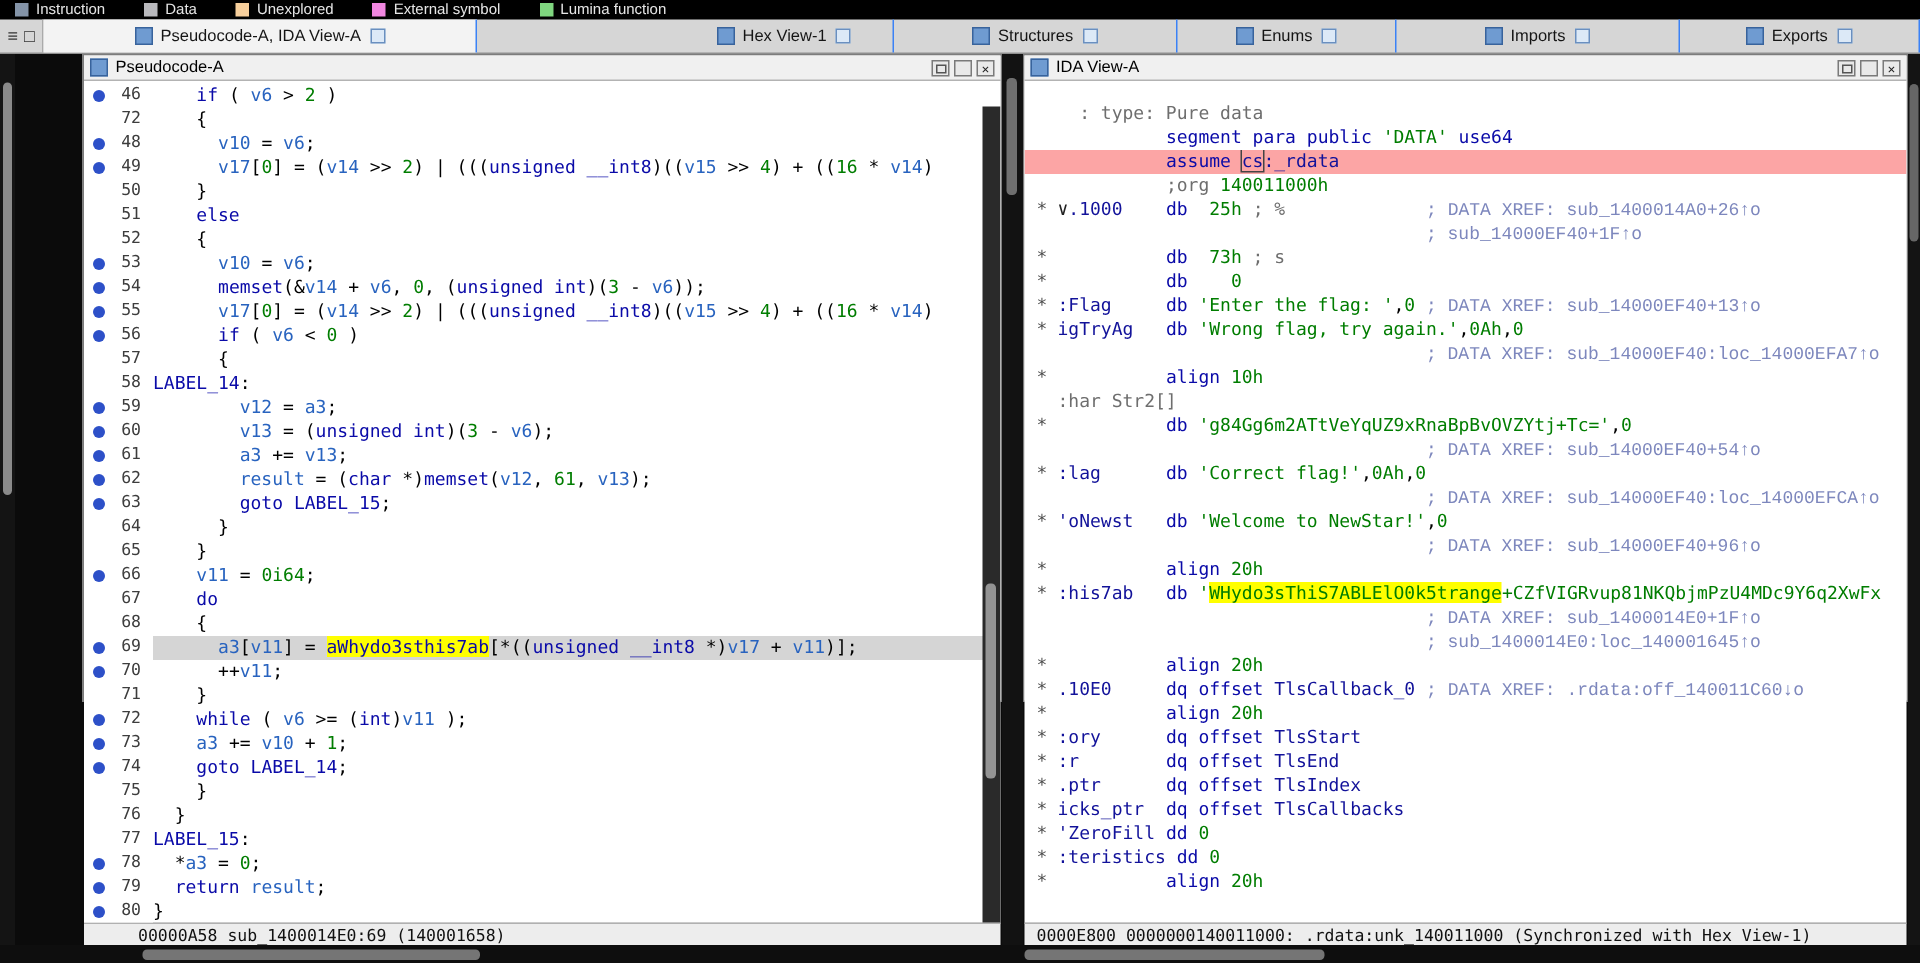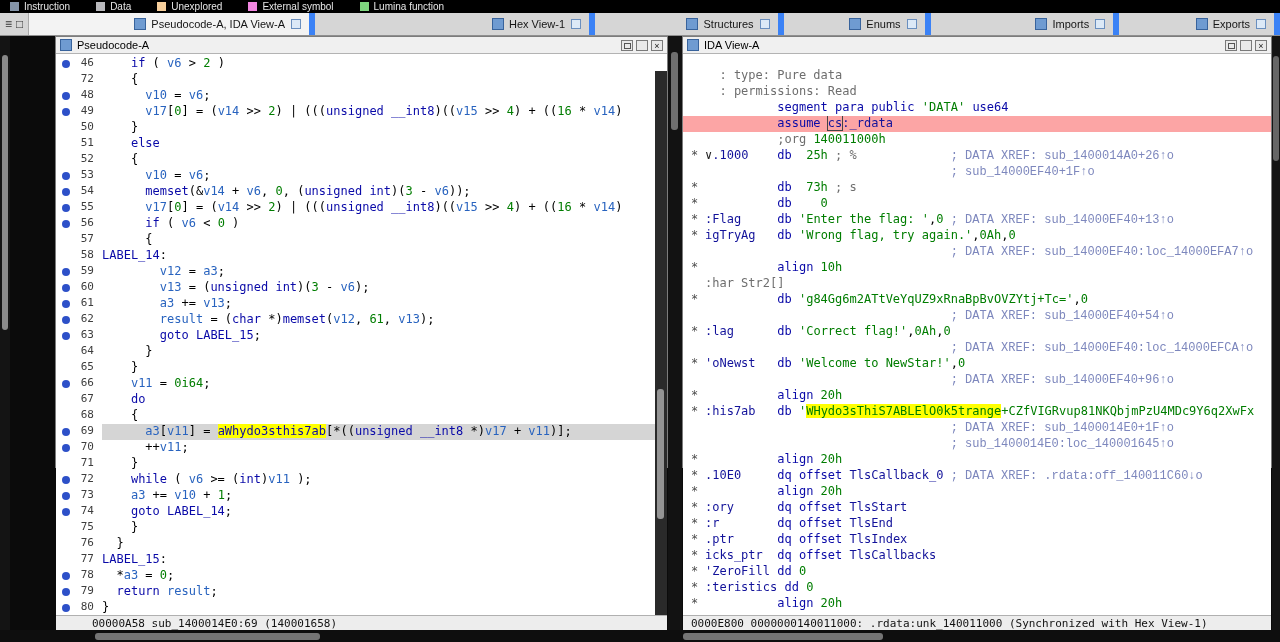--- a/index.html
+++ b/index.html
@@ -4,21 +4,21 @@
 <style>
   html,body{margin:0;padding:0;}
   body{width:1280px;height:642px;background:#0b0b0b;font-family:"Liberation Sans",sans-serif;overflow:hidden;position:relative;}
   
   #legend{position:absolute;top:0;left:0;right:0;height:13px;background:#000;display:flex;align-items:center;gap:26px;padding-left:10px;}
   .legend-item{display:flex;align-items:center;gap:5px;color:#e6e6e6;font-size:10px;line-height:13px;}
   .legend-swatch{width:9px;height:9px;display:inline-block;}
   
   #tabbar{position:absolute;top:13px;left:0;right:0;height:22px;background:#d6d6d6;border-bottom:1px solid #8f8f8f;display:flex;align-items:stretch;}
   #corner{display:flex;align-items:center;gap:4px;padding:0 5px;color:#333;font-size:12px;border-right:1px solid #aaa;}
-  .tab{display:flex;align-items:center;gap:6px;padding:0 8px;font-size:11px;color:#151515;border-right:6px solid #3b82f6;justify-content:flex-end;}
+  .tab{display:flex;align-items:center;gap:6px;padding:0 8px;font-size:11px;color:#151515;border-right:1px solid #3b82f6;justify-content:center;}
   .tab .tab-left{display:flex;align-items:center;gap:5px;white-space:nowrap;overflow:hidden;}
   .tab.active{background:#f3f3f3;}
   .tab-icon{width:10px;height:10px;background:#6f9bd1;border:1px solid #38639c;flex:0 0 10px;}
   .detach-icon{width:8px;height:8px;border:1px solid #6a8fbf;background:#dce9f7;flex:0 0 8px;}
   
   .pane{position:absolute;top:36px;height:432px;background:#fff;box-sizing:border-box;border:1px solid #7c7c7c;}
   #left-pane{left:55px;width:613px;}
   #right-pane{left:682px;width:590px;}
   .pane-title{height:17px;background:#f0f0f0;border-bottom:1px solid #b3b3b3;display:flex;align-items:center;gap:5px;padding:0 4px;font-size:11px;color:#000;box-sizing:border-box;}
   .pane-title-icon{width:10px;height:10px;background:#6f9bd1;border:1px solid #38639c;flex:0 0 10px;}
@@ -213,21 +213,20 @@
     <span>IDA View-A</span>
     <span class="win-btns">
       <span class="win-btn float"></span>
       <span class="win-btn"></span>
       <span class="win-btn">×</span>
     </span>
   </div>
   <div class="pane-content">
     <div id="da-rows">
         <div class="da-row"><span class="c-cmt">  : type: Pure data</span></div>
-        <div class="da-row"><span class="c-cmt">  : permissions: Read</span></div>
         <div class="da-row"><span class="c-pl">          </span><span class="c-kw">segment</span><span class="c-pl"> </span><span class="c-kw">para</span><span class="c-pl"> </span><span class="c-kw">public</span><span class="c-pl"> </span><span class="c-str">'DATA'</span><span class="c-pl"> </span><span class="c-kw">use64</span></div>
         <div class="da-row selected"><span class="c-pl">          </span><span class="c-kw">assume</span><span class="c-pl"> </span><span class="c-sel">cs</span><span class="c-name">:_rdata</span></div>
         <div class="da-row"><span class="c-pl">          </span><span class="c-cmt">;org </span><span class="c-num">140011000h</span></div>
         <div class="da-row"><span class="marker">*</span><span class="c-fold">∨</span><span class="c-name">.1000</span><span class="c-pl">    </span><span class="c-kw">db</span><span class="c-pl">  </span><span class="c-num">25h</span><span class="c-pl"> </span><span class="c-cmt">; %</span><span class="c-pl">             </span><span class="c-xref">; DATA XREF: sub_1400014A0+26↑o</span></div>
         <div class="da-row"><span class="c-pl">                                  </span><span class="c-xref">; sub_14000EF40+1F↑o</span></div>
         <div class="da-row"><span class="marker">*</span><span class="c-pl">          </span><span class="c-kw">db</span><span class="c-pl">  </span><span class="c-num">73h</span><span class="c-pl"> </span><span class="c-cmt">; s</span></div>
         <div class="da-row"><span class="marker">*</span><span class="c-pl">          </span><span class="c-kw">db</span><span class="c-pl">    </span><span class="c-num">0</span></div>
         <div class="da-row"><span class="marker">*</span><span class="c-name">:Flag</span><span class="c-pl">     </span><span class="c-kw">db</span><span class="c-pl"> </span><span class="c-str">'Enter the flag: '</span><span class="c-pl">,</span><span class="c-num">0</span><span class="c-pl"> </span><span class="c-xref">; DATA XREF: sub_14000EF40+13↑o</span></div>
         <div class="da-row"><span class="marker">*</span><span class="c-name">igTryAg</span><span class="c-pl">   </span><span class="c-kw">db</span><span class="c-pl"> </span><span class="c-str">'Wrong flag, try again.'</span><span class="c-pl">,</span><span class="c-num">0Ah</span><span class="c-pl">,</span><span class="c-num">0</span></div>
         <div class="da-row"><span class="c-pl">                                  </span><span class="c-xref">; DATA XREF: sub_14000EF40:loc_14000EFA7↑o</span></div>

